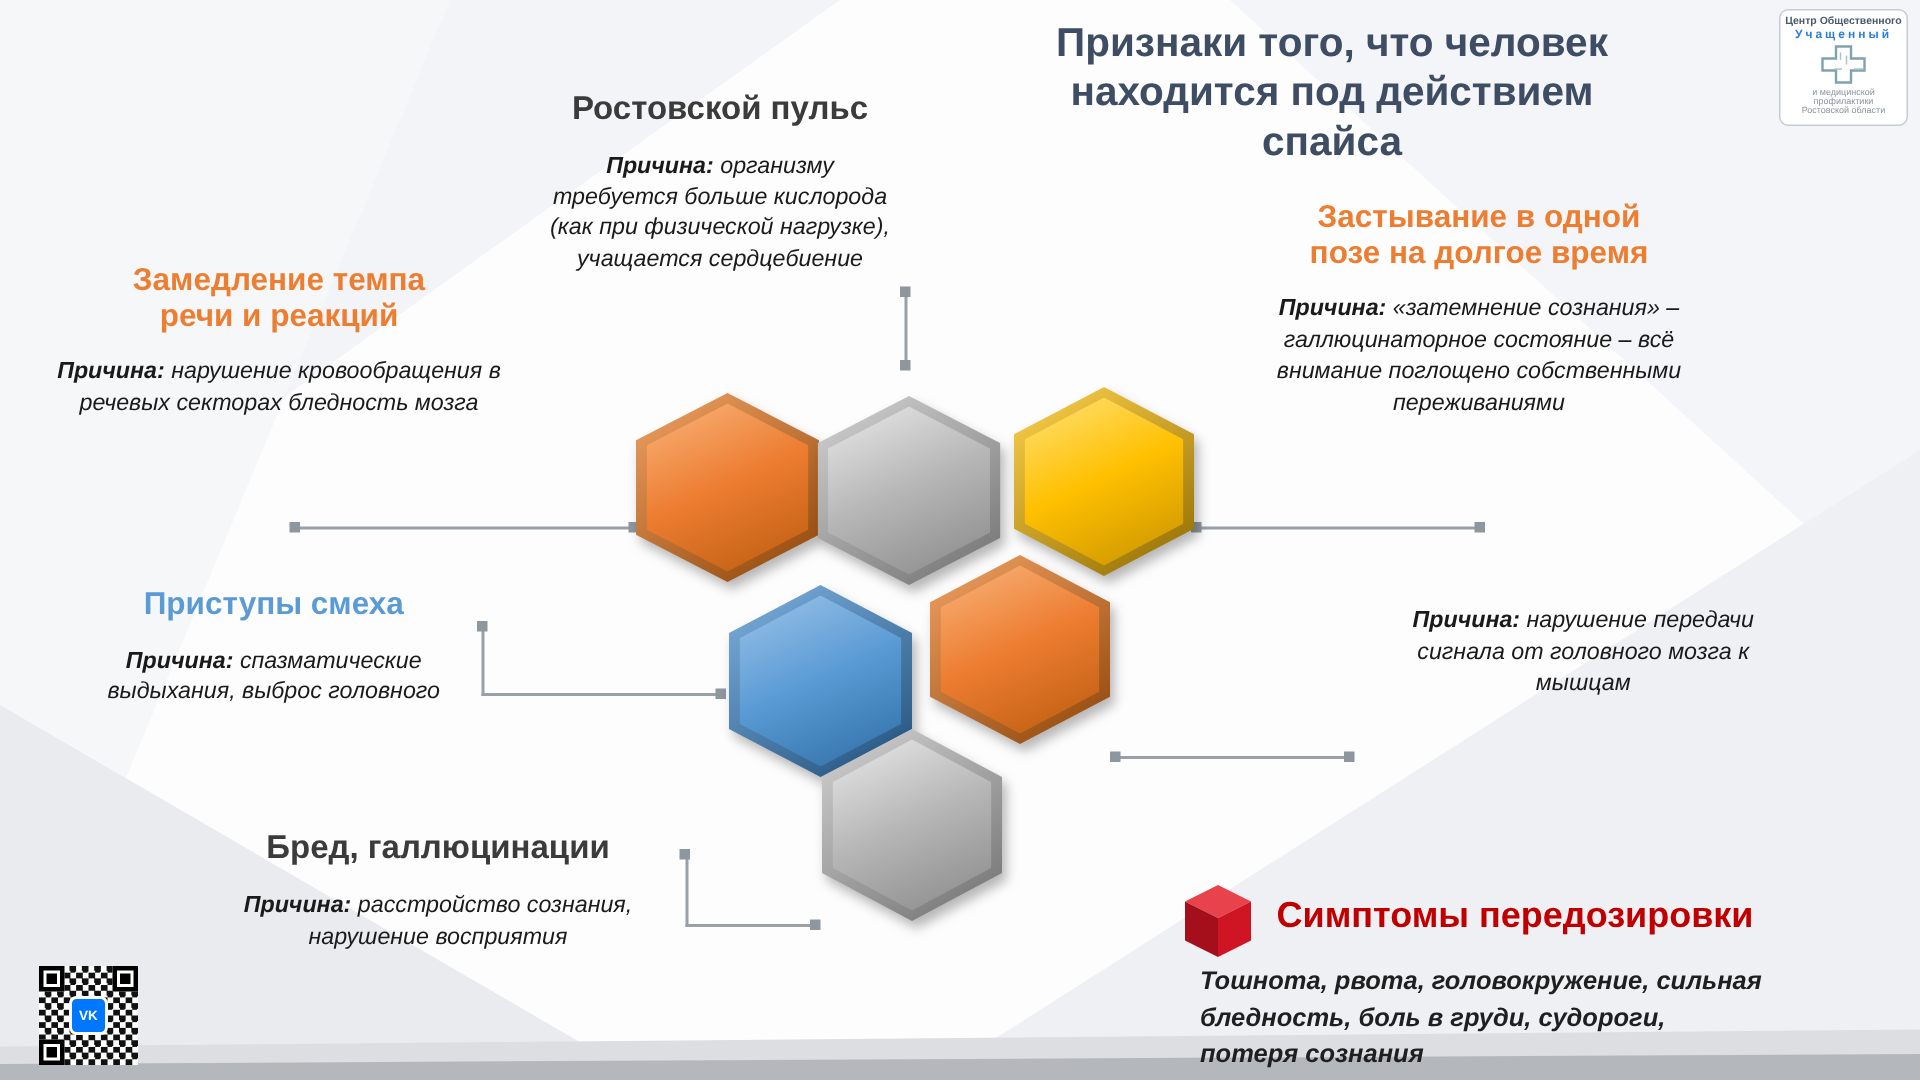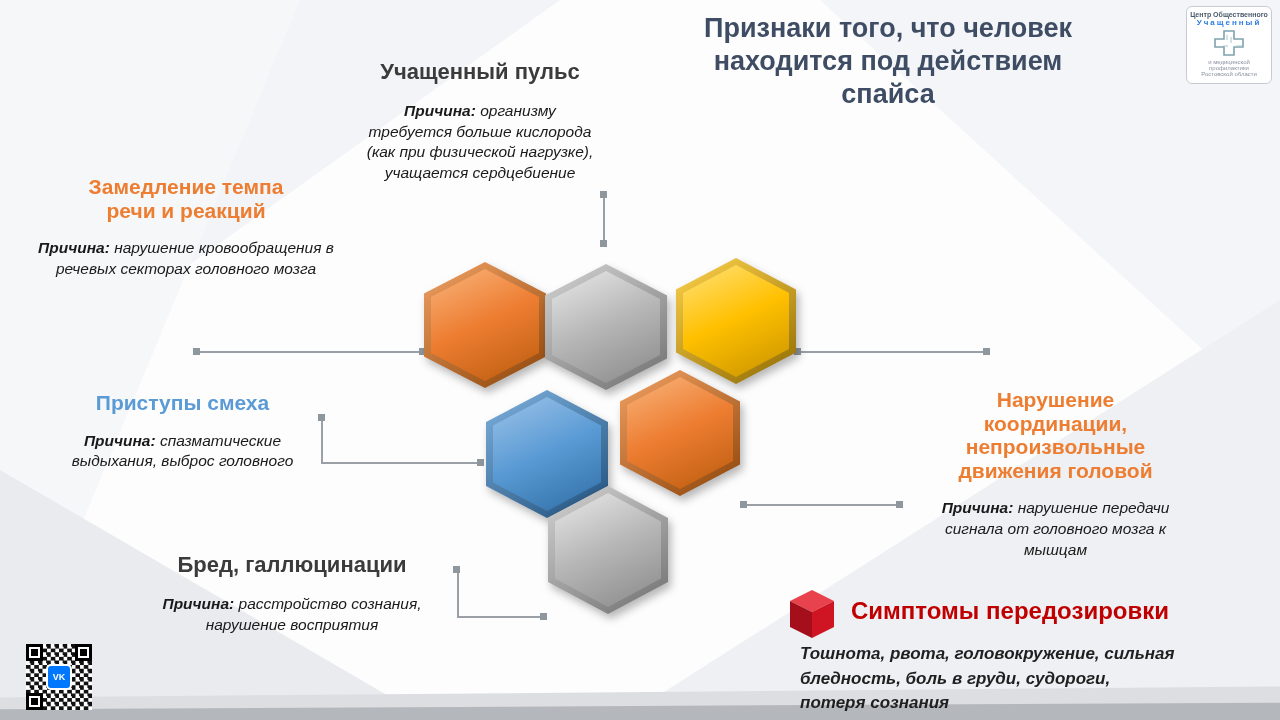--- a/index.html
+++ b/index.html
@@ -145,46 +145,52 @@
   <div class="line h" style="left:744px; top:504px; width:156px;"></div>
   <div class="dot" style="left:740px; top:501px;"></div>
   <div class="dot" style="left:896px; top:501px;"></div>
 
   <div class="line v" style="left:457px; top:572px; height:46px;"></div>
   <div class="line h" style="left:457px; top:616px; width:88px;"></div>
   <div class="dot" style="left:453px; top:566px;"></div>
   <div class="dot" style="left:540px; top:613px;"></div>
 
   <div class="block" style="left:355px; top:60px; width:250px;">
-    <div class="heading h-dark">Учащенный пульс</div>
+    <div class="heading h-dark">Ростовской пульс</div>
     <div class="cause" style="width:238px;">
       <b>Причина:</b>
       <span>организму требуется больше кислорода (как при физической нагрузке), учащается сердцебиение</span>
     </div>
   </div>
 
   <div class="block" style="left:10px; top:175px; width:352px;">
     <div class="heading h-orange" style="width:195px;">Замедление темпа речи и реакций</div>
     <div class="cause">
       <b>Причина:</b>
-      <span>нарушение кровообращения в речевых секторах головного мозга</span>
-    </div>
-  </div>
-
+      <span>нарушение кровообращения в речевых секторах бледность мозга</span>
+    </div>
+  </div>
+
+  <div class="block" style="left:812px; top:133px; width:348px;">
+    <div class="heading h-orange" style="width:250px;">Застывание в одной позе на долгое время</div>
+    <div class="cause" style="width:300px;">
+      <b>Причина:</b>
+      <span>«затемнение сознания» – галлюцинаторное состояние – всё внимание поглощено собственными переживаниями</span>
+    </div>
+  </div>
 
   <div class="block" style="left:35px; top:391px; width:295px;">
     <div class="heading h-blue">Приступы смеха</div>
     <div class="cause" style="width:240px;">
       <b>Причина:</b>
       <span>спазматические выдыхания, выброс головного</span>
     </div>
   </div>
 
   <div class="block" style="left:898px; top:388px; width:315px;">
-    <div class="heading h-orange" style="width:232px;">Нарушение координации, непроизвольные движения головой</div>
     <div class="cause" style="width:262px;">
       <b>Причина:</b>
       <span>нарушение передачи сигнала от головного мозга к мышцам</span>
     </div>
   </div>
 
   <div class="block" style="left:142px; top:553px; width:300px;">
     <div class="heading h-dark">Бред, галлюцинации</div>
     <div class="cause" style="width:270px;">
       <b>Причина:</b>

